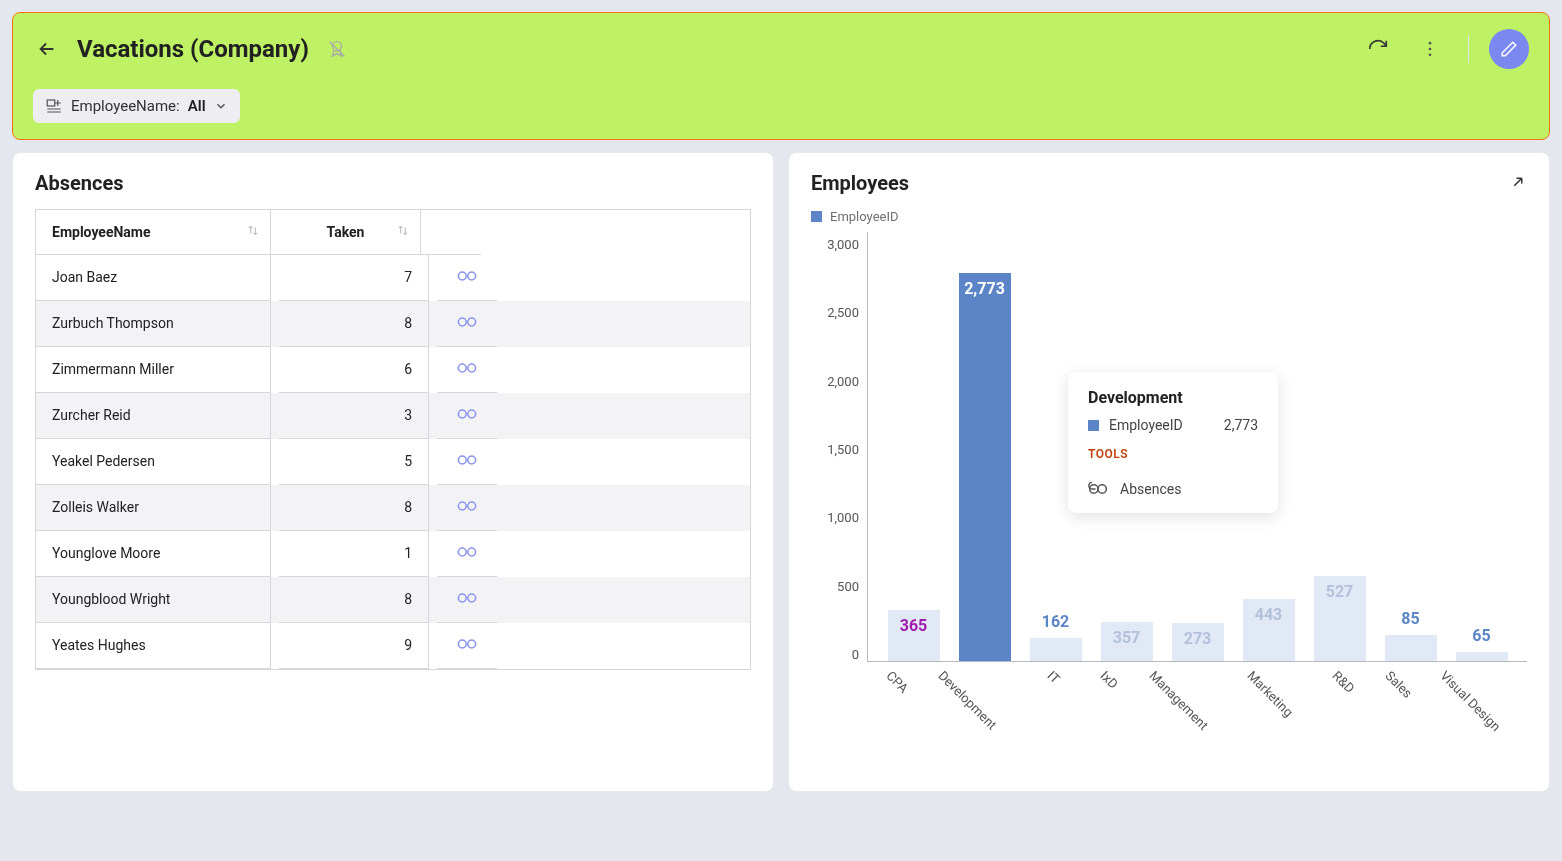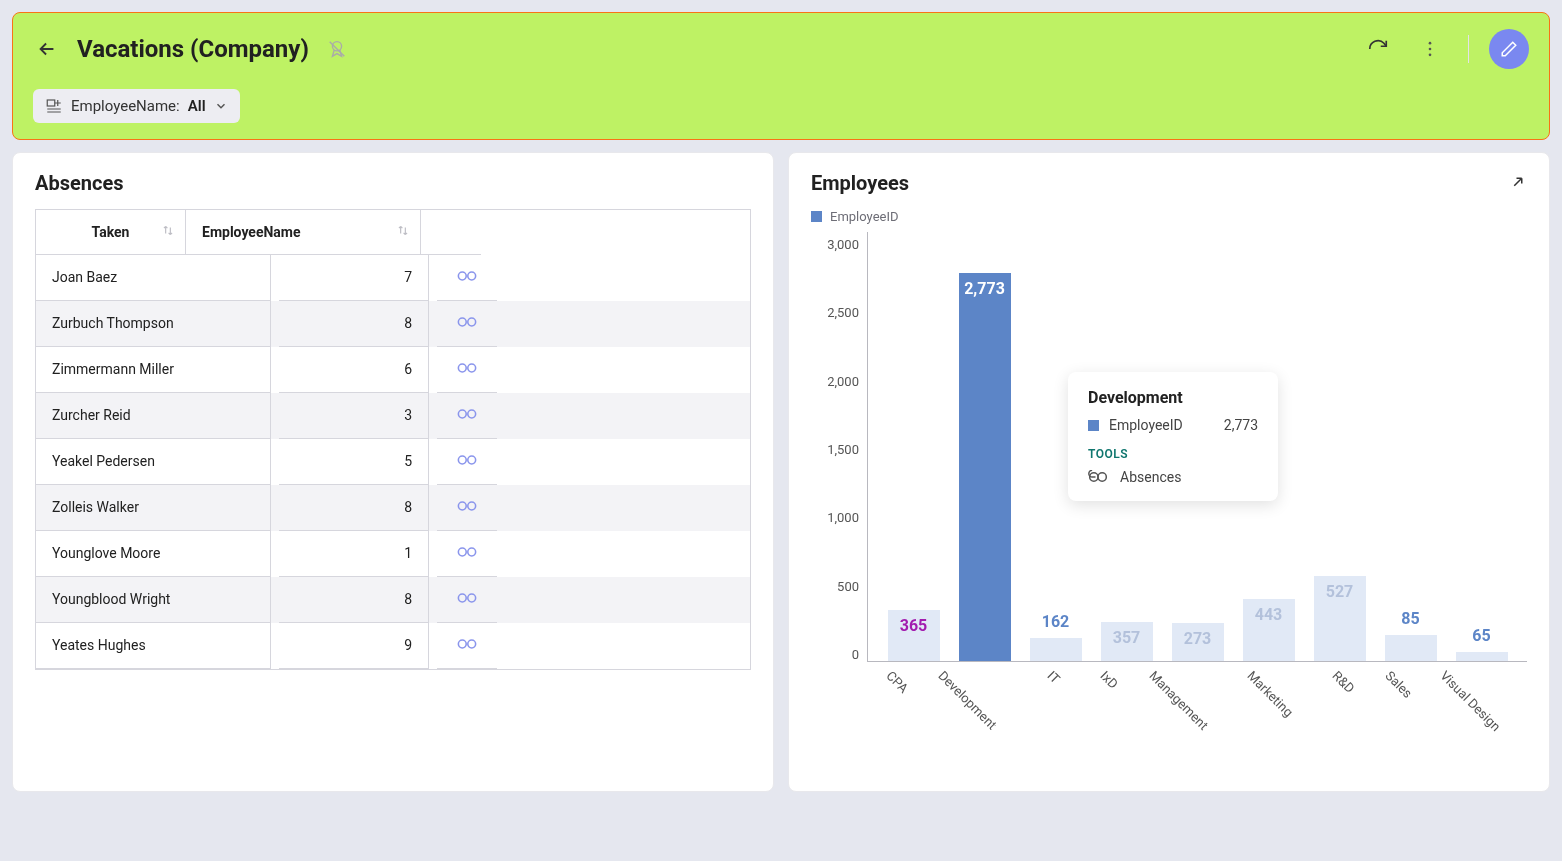--- a/index.html
+++ b/index.html
@@ -200,21 +200,21 @@
   background:#fff;
   border-radius:8px;
   box-shadow: 0 4px 16px rgba(0,0,0,0.12);
   padding: 16px 20px;
   min-width: 210px;
   z-index: 10;
 }
 .tooltip-title { font-weight:700; font-size:16px; margin-bottom:10px;}
 .tooltip-row { display:flex; align-items:center; gap:10px; font-size:14px; color:#444; margin-bottom:14px;}
 .tooltip-val { margin-left:auto; }
-.tooltip-section { font-size:12px; font-weight:600; letter-spacing:0.5px; color:#0f766e; margin-bottom: 8px;}
+.tooltip-section { font-size:12px; font-weight:600; letter-spacing:0.5px; color:#c2410c; margin-bottom: 20px;}
 .tooltip-link { display:flex; align-items:center; gap:12px; font-size:14px; color:#444; cursor:pointer;}
 </style>
 </head>
 <body>
 
 <div class="page-card header-card">
   <div class="header-row">
     <div class="back-btn">
       <svg width="22" height="22" viewBox="0 0 24 24" fill="none" stroke="#333" stroke-width="2">
           <path d="M19 12H5M11 18l-6-6 6-6"></path>
@@ -264,31 +264,31 @@
 
 <div class="panels-row">
 
   <div class="panel">
     <div class="panel-title-row">
       <div class="panel-title">Absences</div>
     </div>
 
     <div class="table">
       <div class="th-row">
-        <div class="th th-2">
-          <span>Taken</span>
+        <div class="th th-1">
+          <span>EmployeeName</span>
           <span class="sort-icon">
             <svg width="14" height="14" viewBox="0 0 24 24" fill="none" stroke="#bdbdc4" stroke-width="2">
                 <path d="M8 17V5M8 5l-3 3M8 5l3 3"></path>
                 <path d="M16 7v12M16 19l-3-3M16 19l3-3"></path>
               </svg>
           </span>
         </div>
-        <div class="th th-1">
-          <span>EmployeeName</span>
+        <div class="th th-2">
+          <span>Taken</span>
           <span class="sort-icon">
             <svg width="14" height="14" viewBox="0 0 24 24" fill="none" stroke="#bdbdc4" stroke-width="2">
                 <path d="M8 17V5M8 5l-3 3M8 5l3 3"></path>
                 <path d="M16 7v12M16 19l-3-3M16 19l3-3"></path>
               </svg>
           </span>
         </div>
         <div class="th th-3"></div>
       </div>
       <div id="table-body">

